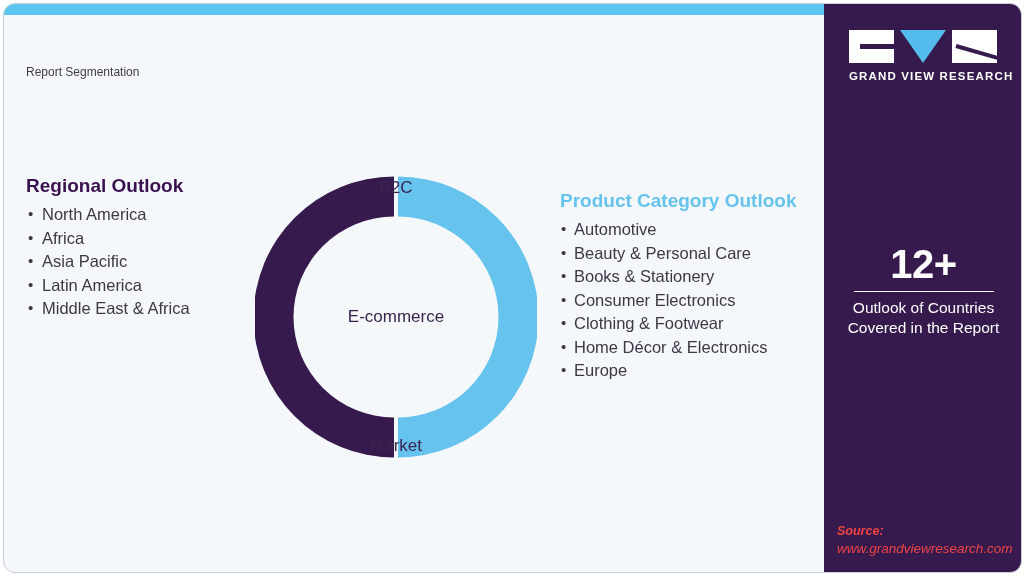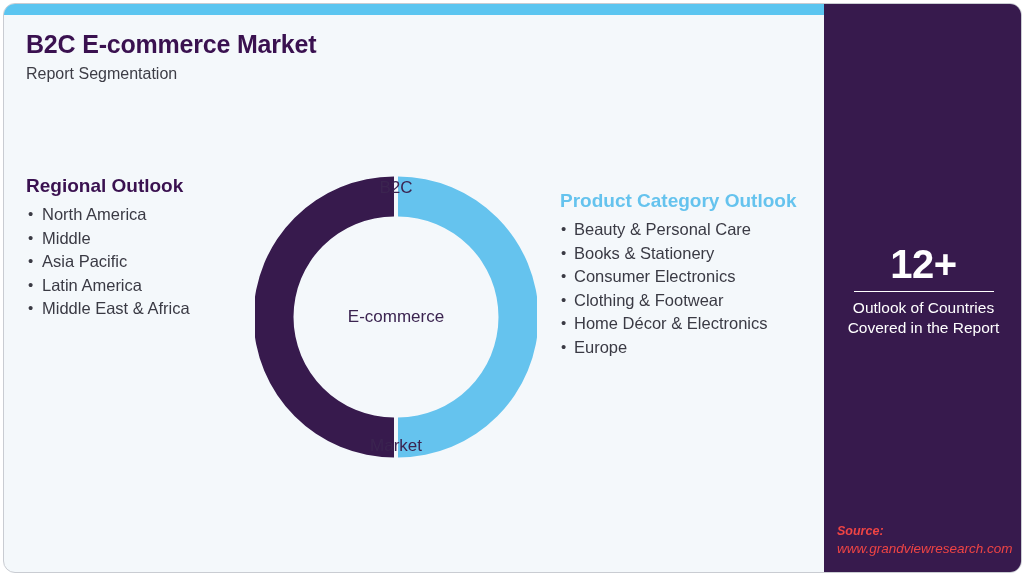--- a/index.html
+++ b/index.html
@@ -59,21 +59,21 @@
     font-size: 25px;
     font-weight: bold;
     color: #3a1150;
     letter-spacing: -0.2px;
     white-space: nowrap;
   }
   .subtitle {
     position: absolute;
     left: 22px;
     top: 50px;
-    font-size: 16px;
+    font-size: 12px;
     color: #3d3d46;
     white-space: nowrap;
   }
 
   
   .col {
     position: absolute;
   }
   .col-regional { left: 22px; top: 160px; width: 230px; }
   .col-product  { left: 556px; top: 160px; width: 262px; }
@@ -261,37 +261,37 @@
 </head>
 <body>
 
 <div id="canvas">
   <div class="card">
 
     <div class="top-bar"></div>
 
     <div class="left-pane">
 
-      <div class="title">B2C E-commerce Market</div>
       <div class="subtitle">Report Segmentation</div>
 
       <div class="col col-regional">
         <div class="col-head purple">Regional Outlook</div>
         <ul class="bullet-list">
           <li>North America</li>
-          <li>Middle</li>
+          <li>Africa</li>
           <li>Asia Pacific</li>
           <li>Latin America</li>
           <li>Middle East &amp; Africa</li>
         </ul>
       </div>
 
       <div class="col col-product">
         <div class="col-head blue">Product Category Outlook</div>
         <ul class="bullet-list">
+          <li>Automotive</li>
           <li>Beauty &amp; Personal Care</li>
           <li>Books &amp; Stationery</li>
           <li>Consumer Electronics</li>
           <li>Clothing &amp; Footwear</li>
           <li>Home Décor &amp; Electronics</li>
           <li>Europe</li>
         </ul>
       </div>
 
       <div class="donut-wrap">
@@ -311,20 +311,28 @@
           <span>B2C</span>
           <span>E-commerce</span>
           <span>Market</span>
         </div>
       </div>
 
     </div>
 
     <div class="right-panel">
 
+      <div class="logo">
+        <div class="logo-marks">
+          <div class="logo-g"></div>
+          <div class="logo-v"></div>
+          <div class="logo-r"></div>
+        </div>
+        <div class="logo-text">GRAND VIEW RESEARCH</div>
+      </div>
 
       <div class="stat">
         <div class="stat-value">12+</div>
         <div class="stat-rule"></div>
         <div class="stat-label">Outlook of Countries</div>
         <div class="stat-label">Covered in the Report</div>
       </div>
 
       <div class="source">
         <div class="source-label">Source:</div>

